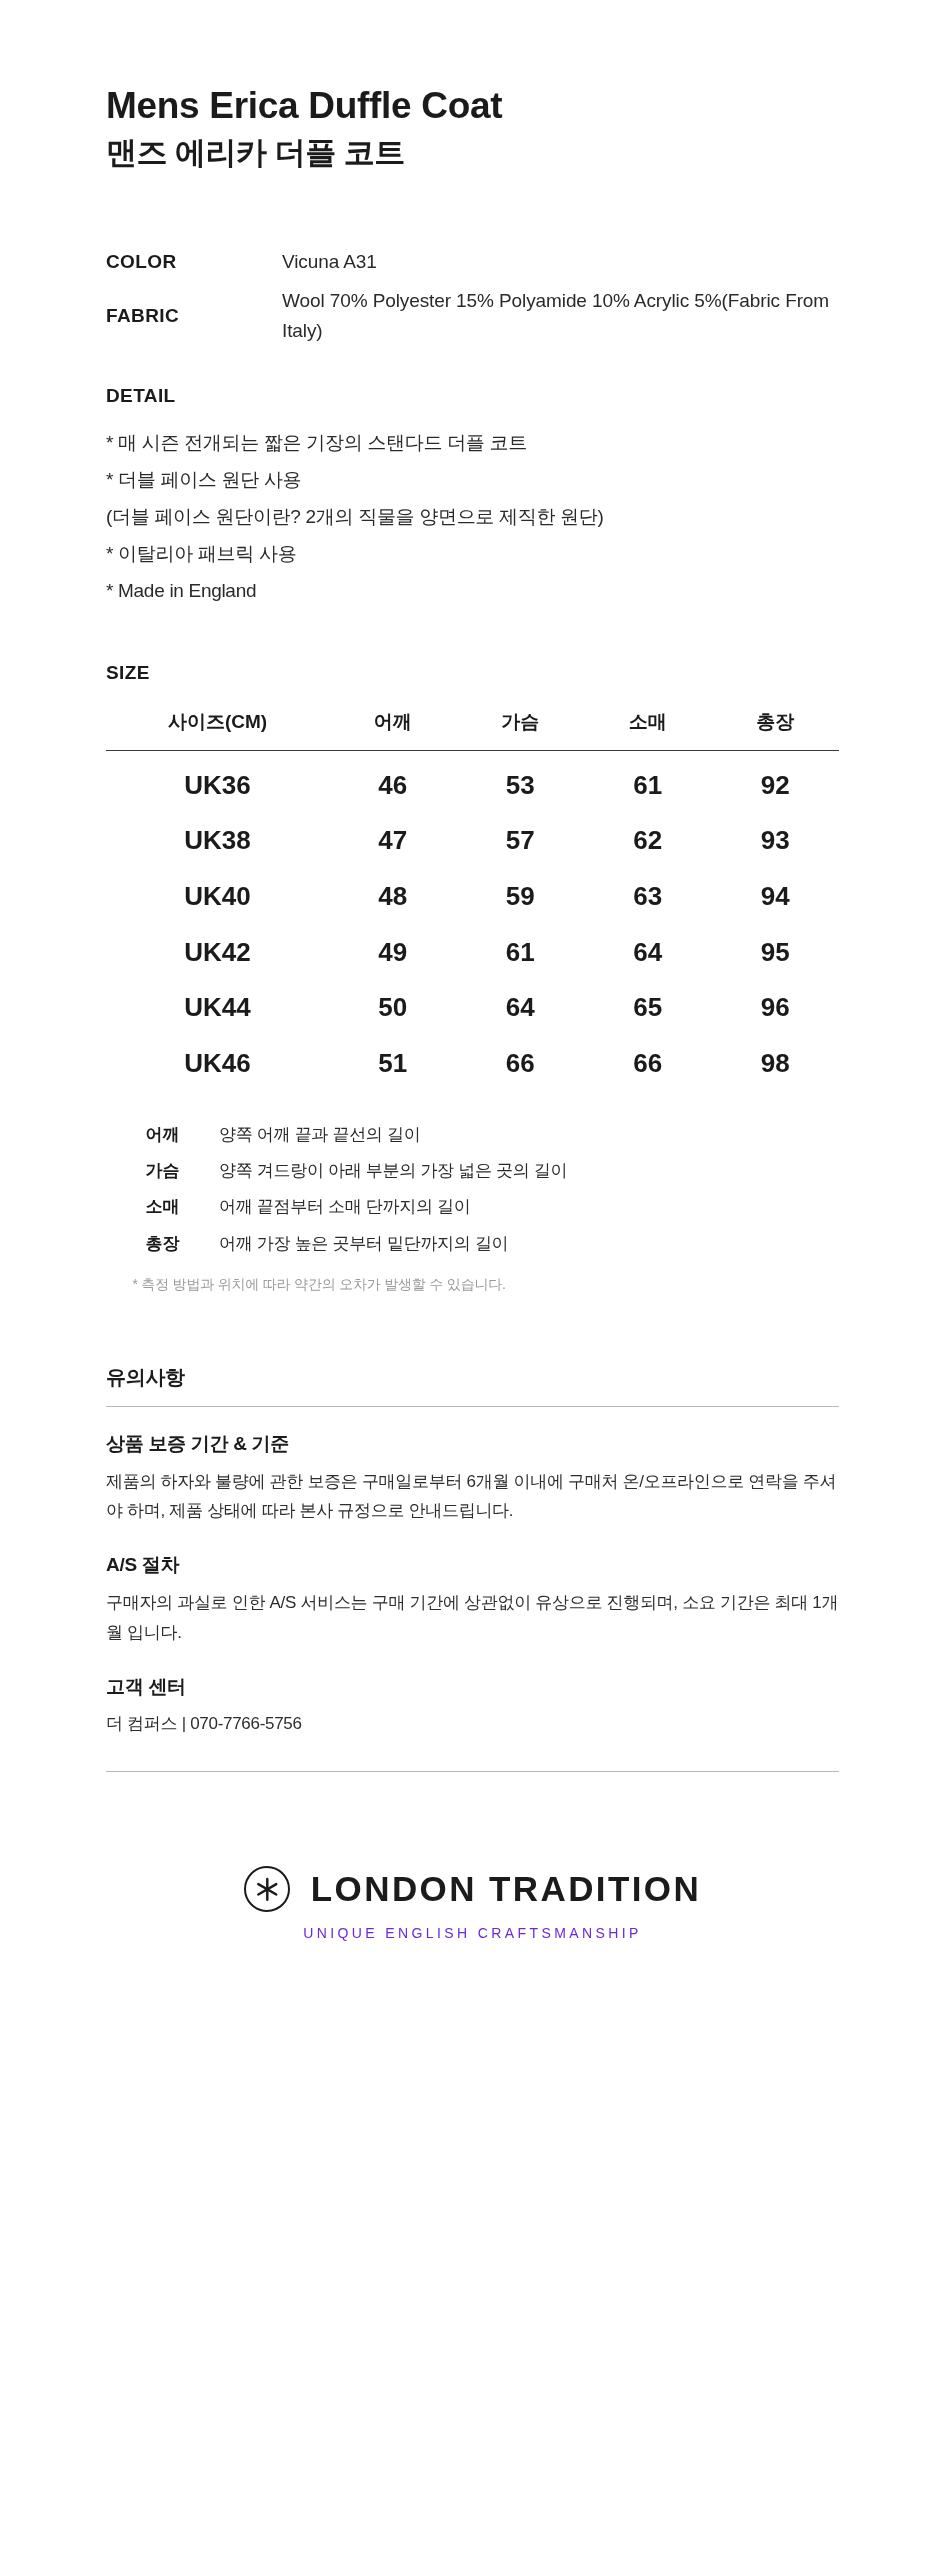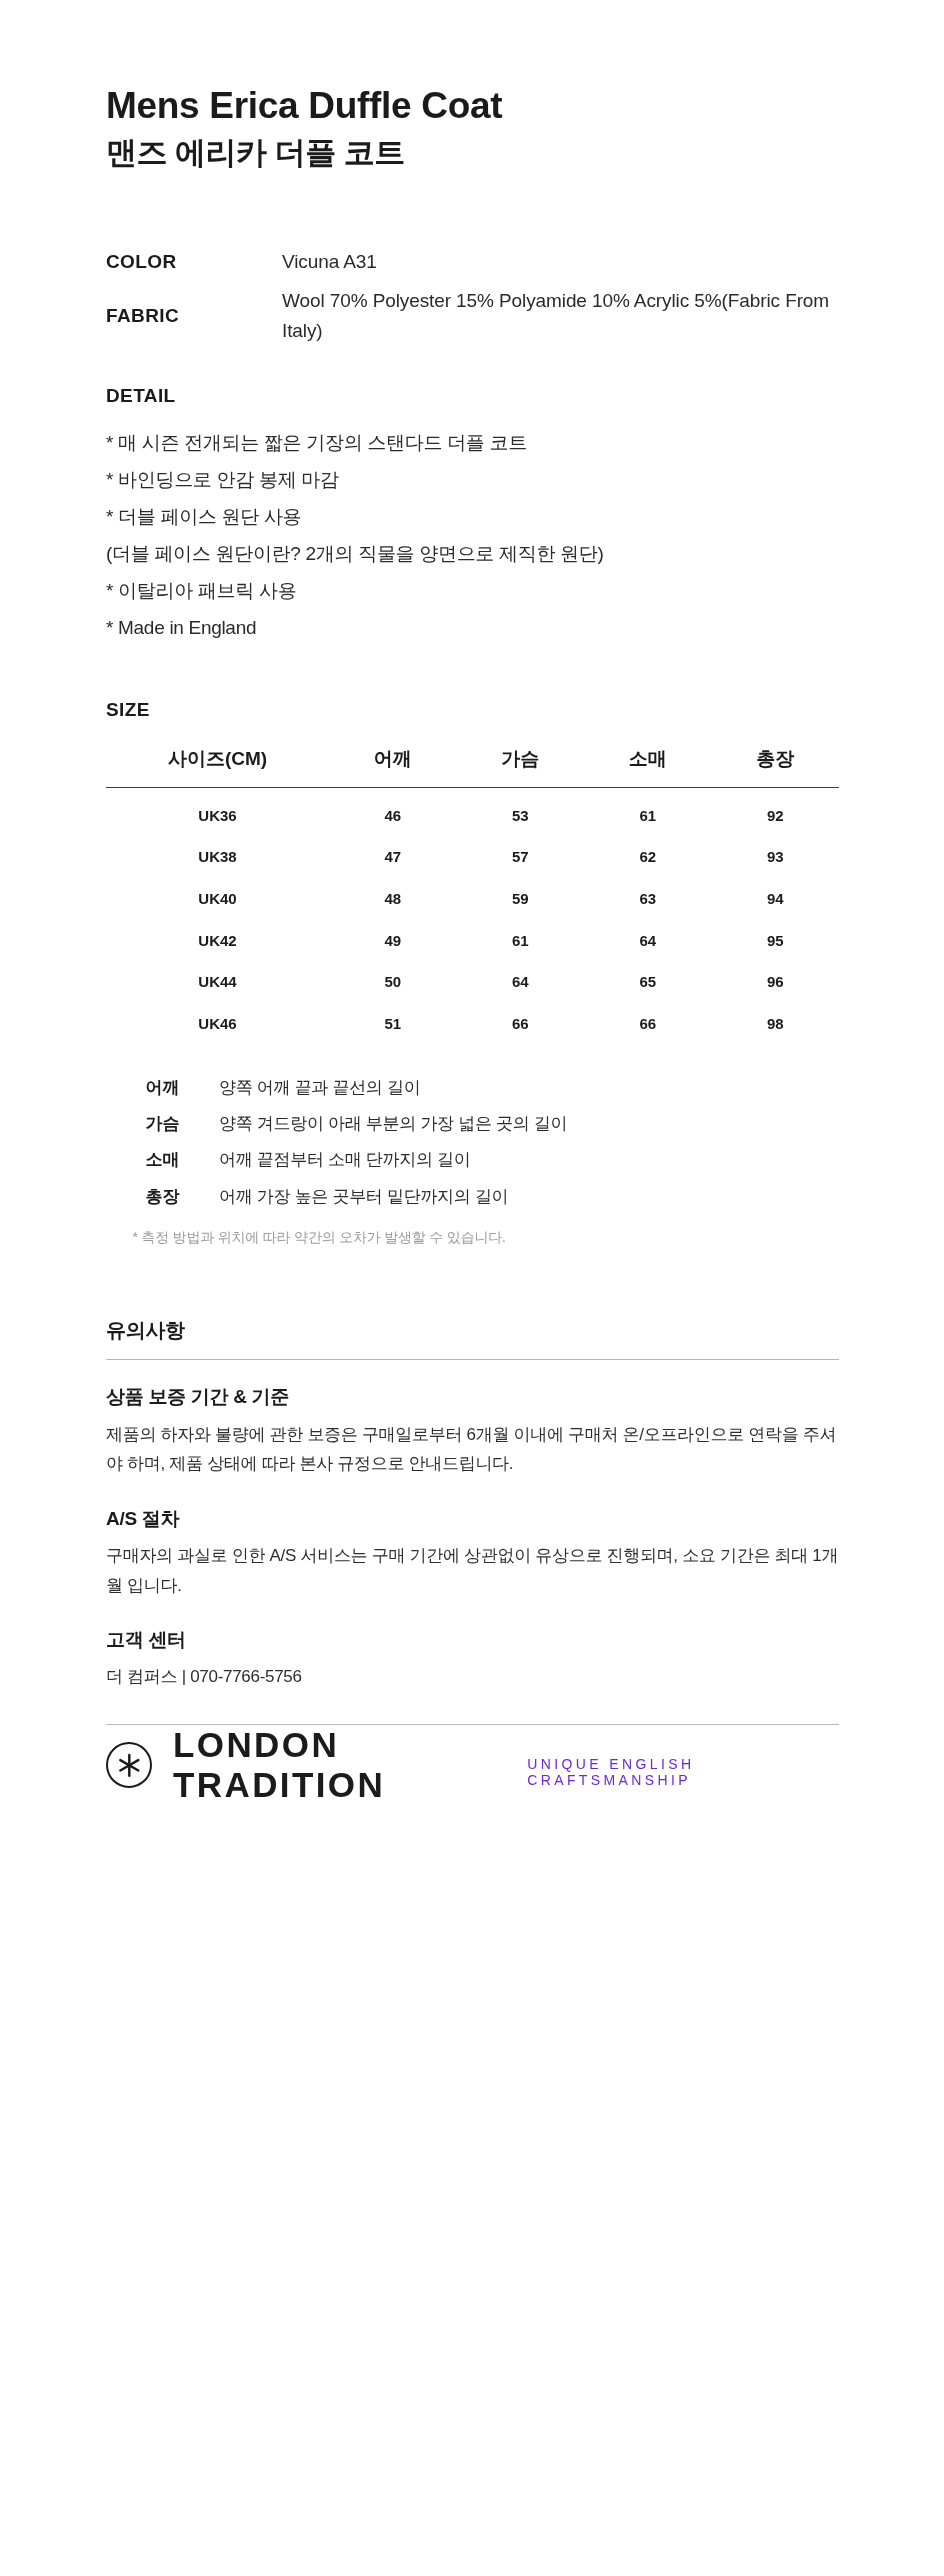--- a/index.html
+++ b/index.html
@@ -111,21 +111,21 @@
     border-bottom: 1.9px solid #3a3a3a;
     color: #1b1b1b;
     text-align: center;
   }
   table.size-table th.col-size,
   table.size-table td.col-size {
     text-align: center;
     width: 223px;
   }
   table.size-table td {
-    font-size: 15px;
+    font-size: 26px;
     font-weight: bold;
     padding: 12.3px 0;
     text-align: center;
     color: #1b1b1b;
   }
   table.size-table tbody tr:first-child td {
     padding-top: 19px;
   }
 
   
@@ -189,23 +189,24 @@
     color: #2d2d2d;
     letter-spacing: -0.3px;
     margin-bottom: 26.4px;
   }
   .notice-body.last {
     margin-bottom: 0;
   }
 
   
   .footer {
+    margin-top: 94px;
     padding-bottom: 113px;
     display: flex;
-    flex-direction: row;
+    flex-direction: column;
     align-items: center;
   }
   .logo-row {
     display: flex;
     align-items: center;
     justify-content: center;
   }
   .logo-mark {
     width: 42px;
     height: 42px;
@@ -247,21 +248,20 @@
     </div>
     <div class="spec-row">
       <div class="spec-label">FABRIC</div>
       <div class="spec-value">Wool 70% Polyester 15% Polyamide 10% Acrylic 5%(Fabric From Italy)</div>
     </div>
   </div>
 
   <div class="section-head">DETAIL</div>
   <ul class="detail-list">
     <li>* 매 시즌 전개되는 짧은 기장의 스탠다드 더플 코트</li>
-    <li>* 바인딩으로 안감 봉제 마감</li>
     <li>* 더블 페이스 원단 사용</li>
     <li>(더블 페이스 원단이란? 2개의 직물을 양면으로 제직한 원단)</li>
     <li>* 이탈리아 패브릭 사용</li>
     <li>* Made in England</li>
   </ul>
 
   <div class="size-head">SIZE</div>
   <table class="size-table">
     <thead>
       <tr>

